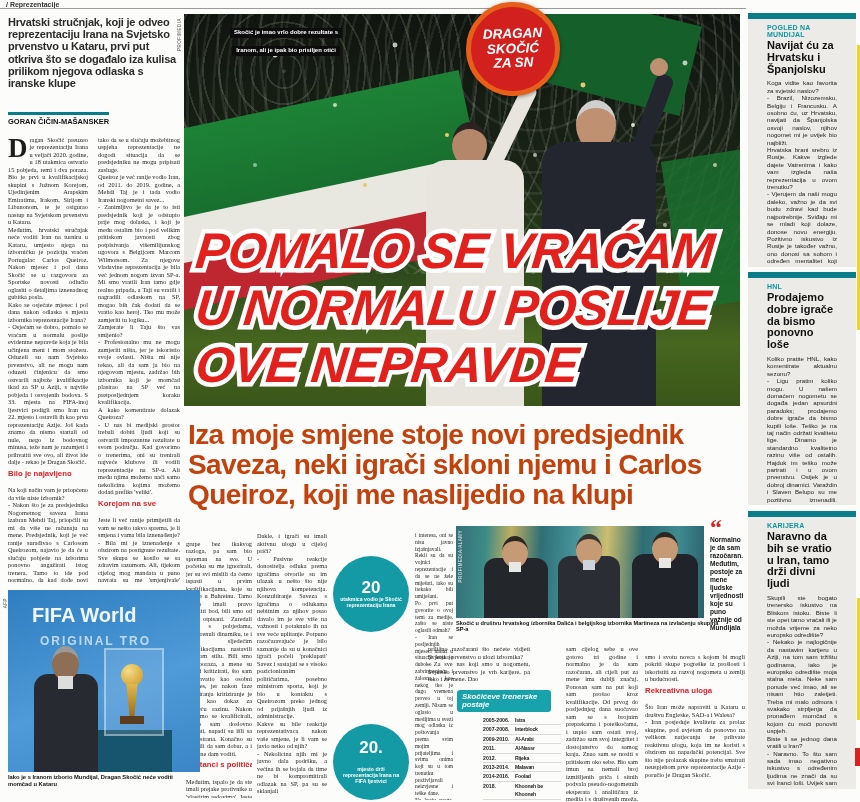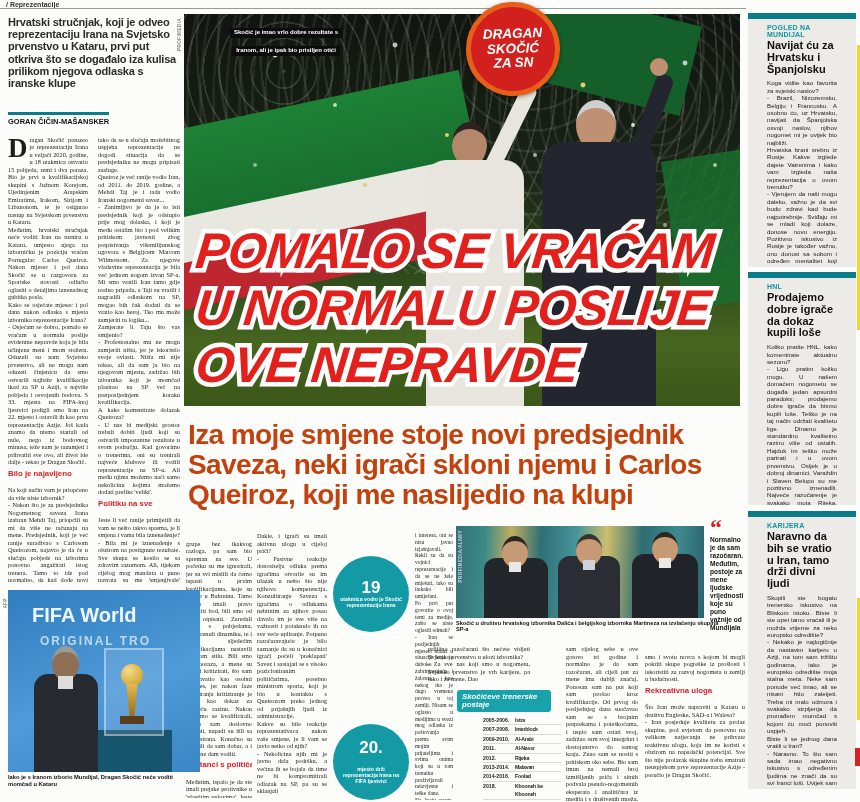--- a/index.html
+++ b/index.html
@@ -176,21 +176,21 @@
 - Nakon što je za predsjednika Nogometnog saveza Irana izabran Mehdi Taj, priopćili su mi da više ne računaju na mene. Predsjednik, koji je već ranije surađivao s Carlosom Queirozom, najavio je da će u slučaju pobjede na izborima ponovno angažirati istog trenera. Tamo to ide pod normalno, da kad dođe novi predsjednik, pomete i izbornika kojeg on nije doveo,</span>
   </div>
   <div class="abs bodytxt col2">
     <span>tako da se u slučaju možebitnog uspjeha reprezentacije ne dogodi situacija da se predsjedniku ne mogu pripisati zasluge.
 Queiroz je već ranije vodio Iran, od 2011. do 2019. godine, a Mehdi Taj je i tada vodio Iranski nogometni savez...
 - Zanimljivo je da je to isti predsjednik koji je odstupio prije mog dolaska, i koji je među ostalim bio i pod velikim pritiskom javnosti zbog potpisivanja višemilijunskog ugovora s Belgijcem Marcom Wilmotsom. Za njegove vladavine reprezentacija je bila već jednom nogom izvan SP-a. Mi smo vratili Iran tamo gdje realno pripada, a Taji su vratili i nagradili odlaskom na SP, mogao bih čak dodati da se vratio kao heroj. Tko mu može zamjeriti tu logiku...
 Zamjerate li Taju što vas smijenio?
 - Profesionalno mu ne mogu zamjeriti ništa, jer je iskoristio svoje ovlasti. Ništa mi nije rekao, ali da sam ja bio na njegovom mjestu, zadržao bih izbornika koji je momčad plasirao na SP već na pretposljednjem koraku kvalifikacija.
 A kako komentirate dolazak Queiroza?
 - U nas bi medijski prostor trebali dobiti ljudi koji su ostvarili impozantne rezultate u svom području. Kad govorimo o trenerima, oni su trenirali najveće klubove ili vodili reprezentacije na SP-u. Ali među njima možemo naći samo nekolicinu kojima možemo dodati prefiks 'veliki'.</span>
-    <div class="redhead">Politiku na sve</div>
+    <div class="redhead">Korejom na sve</div>
     <span>Jeste li već ranije primijetili da vam se nešto takvo sprema, je li smjena i vama bila iznenađenje?
 - Bila mi je iznenađenje s obzirom na postignute rezultate. Sve skupa se kosilo se sa zdravim razumom. Ali, tijekom cijelog mog mandata u puno navrata su me 'smjenjivale' razne interesne</span>
   </div>
 
 
   <div class="abs mainphoto">
     <div class="abs bokeh"></div>
     <div class="abs flag-g1"></div>
     <div class="abs flag-w1"></div>
     <div class="abs flag-r1"></div>
@@ -250,21 +250,21 @@
 - Za sve nas koji smo u nogometu, Svjetsko prvenstvo je vrh karijere, pa tako i za mene. Dao</div>
   <div class="abs bodytxt colE">sam cijelog sebe u ove gotovo tri godine i normalno je da sam razočaran, ali cijeli put za mene ima dublji značaj. Ponosan sam na put koji sam prošao kroz kvalifikacije. Od prvog do posljednjeg dana suočavao sam se s brojnim preprekama i poteškoćama, i uspio sam ostati svoj, zadržao sam svoj integritet i dostojanstvo do samog kraja. Znao sam se nositi s pritiskom oko sebe. Bio sam imun na nemali broj izmišljenih priča i sitnih podvala pseudo-nogometnih eksperata i analitičara iz medija i s društvenih mreža. Osim toga, donijeli</div>
   <div class="abs bodytxt colF">
     <span>smo i svotu novca s kojom bi mogli pokriti skupe pogreške iz prošlosti i iskoristiti za razvoj nogometa u zemlji u budućnosti.</span>
     <div class="redhead">Rekreativna uloga</div>
     <span>Što Iran može napraviti u Kataru u društvu Engleske, SAD-a i Walesa?
 - Iran posjeduje kvalitetu za prolaz skupine, pod uvjetom da ponovno na velikom natjecanju ne prihvate reaktivnu ulogu, koja im ne koristi s obzirom na napadački potencijal. Sve što nije prolazak skupine treba smatrati neuspjehom prve reprezentacije Azije - poručio je Dragan Skočić.</span>
   </div>
 
   <div class="statc" style="top:556px;">
-    <div class="v">19</div>
+    <div class="v">20</div>
     <div class="l">utakmica vodio je Skočić reprezentaciju Irana</div>
   </div>
   <div class="statc" style="top:724px;gap:10px;">
     <div class="v">20.</div>
     <div class="l">mjesto drži reprezentacija Irana na FIFA ljestvici</div>
   </div>
 
   <div class="abs coaches">
     <div class="c-body" style="left:28px;top:32px;width:64px;height:60px;background:#23262b;"></div>
     <div class="c-head" style="left:46px;top:10px;width:26px;height:27px;border-top:5px solid #2c2723;"></div>
@@ -330,21 +330,21 @@
     <div class="sb-kicker">POGLED NA MUNDIJAL</div>
     <div class="sb-title">Navijat ću za Hrvatsku i Španjolsku</div>
     <div class="sb-body">Koga vidite kao favorita za svjetski naslov?
 - Brazil, Nizozemsku, Belgiju i Francusku. A osobno ću, uz Hrvatsku, navijati da Španjolska osvoji naslov, njihov nogomet mi je uvijek bio najbliži.
 Hrvatska brani srebro iz Rusije. Kakve izglede dajete Vatrenima i kako vam izgleda naša reprezentacija u ovom trenutku?
 - Vjerujem da naši mogu daleko, važno je da svi budu zdravi kad bude najpotrebnije. Sviđaju mi se mladi koji dolaze, donose novu energiju. Pozitivno iskustvo iz Rusije je također važno, ono donosi sa sobom i određen mentalitet koji može biti presudan za ovo veliko natjecanje. Odlazak na Final Four Lige nacija je također potvrda da možemo, i da smo na dobrom putu - smatra Skočić. (gčm)</div>
   </div>
   <div class="abs tealbar" style="top:272px;"></div>
   <div class="abs sb-box" style="top:278px;height:227px;">
     <div class="sb-kicker">HNL</div>
-    <div class="sb-title">Prodajemo dobre igrače da dokaz kupili loše</div>
+    <div class="sb-title">Prodajemo dobre igrače da bismo ponovno loše</div>
     <div class="sb-body">Koliko pratite HNL, kako komentirate aktualnu sezonu?
 - Ligu pratim koliko mogu. U našem domaćem nogometu se događa jedan apsurdni paradoks; prodajemo dobre igrače da bismo kupili loše. Teško je na taj način održati kvalitetu lige. Dinamo je standardno kvalitetno razinu više od ostalih. Hajduk im teško može parirati i u ovom prvenstvu. Osijek je u dobroj dinamici. Varaždin i Slaven Belupo su me pozitivno iznenadili. Najveće razočarenje je svakako moja Rijeka, koja ove godine nije uspjela u nakani da revalorizira igrače koje je dovela, a to im je prijašnjih sezona uspijevalo, te Gorica koja je u odnosu na prošle sezone u evidentnom padu. (gčm)</div>
   </div>
   <div class="abs tealbar" style="top:511px;"></div>
   <div class="abs sb-box" style="top:517px;height:272px;">
     <div class="sb-kicker">KARIJERA</div>
     <div class="sb-title">Naravno da bih se vratio u Iran, tamo drži divni ljudi</div>
     <div class="sb-body">Skupili ste bogato trenersko iskustvo na Bliskom istoku. Biste li ste opet tamo vraćali ili je možda vrijeme za neko europsko odredište?
 - Nekako je najlogičnije da nastavim karijeru u Aziji, na tom sam tržištu godinama, iako je europsko odredište moja stalna meta. Neke sam ponude već imao, ali se nisam htio zaletjeti. Treba mi malo odmora i svakako strpljenja da pronađem momčad s kojom ću moći ponoviti uspjeh.
 Biste li se jednog dana vratili u Iran?

